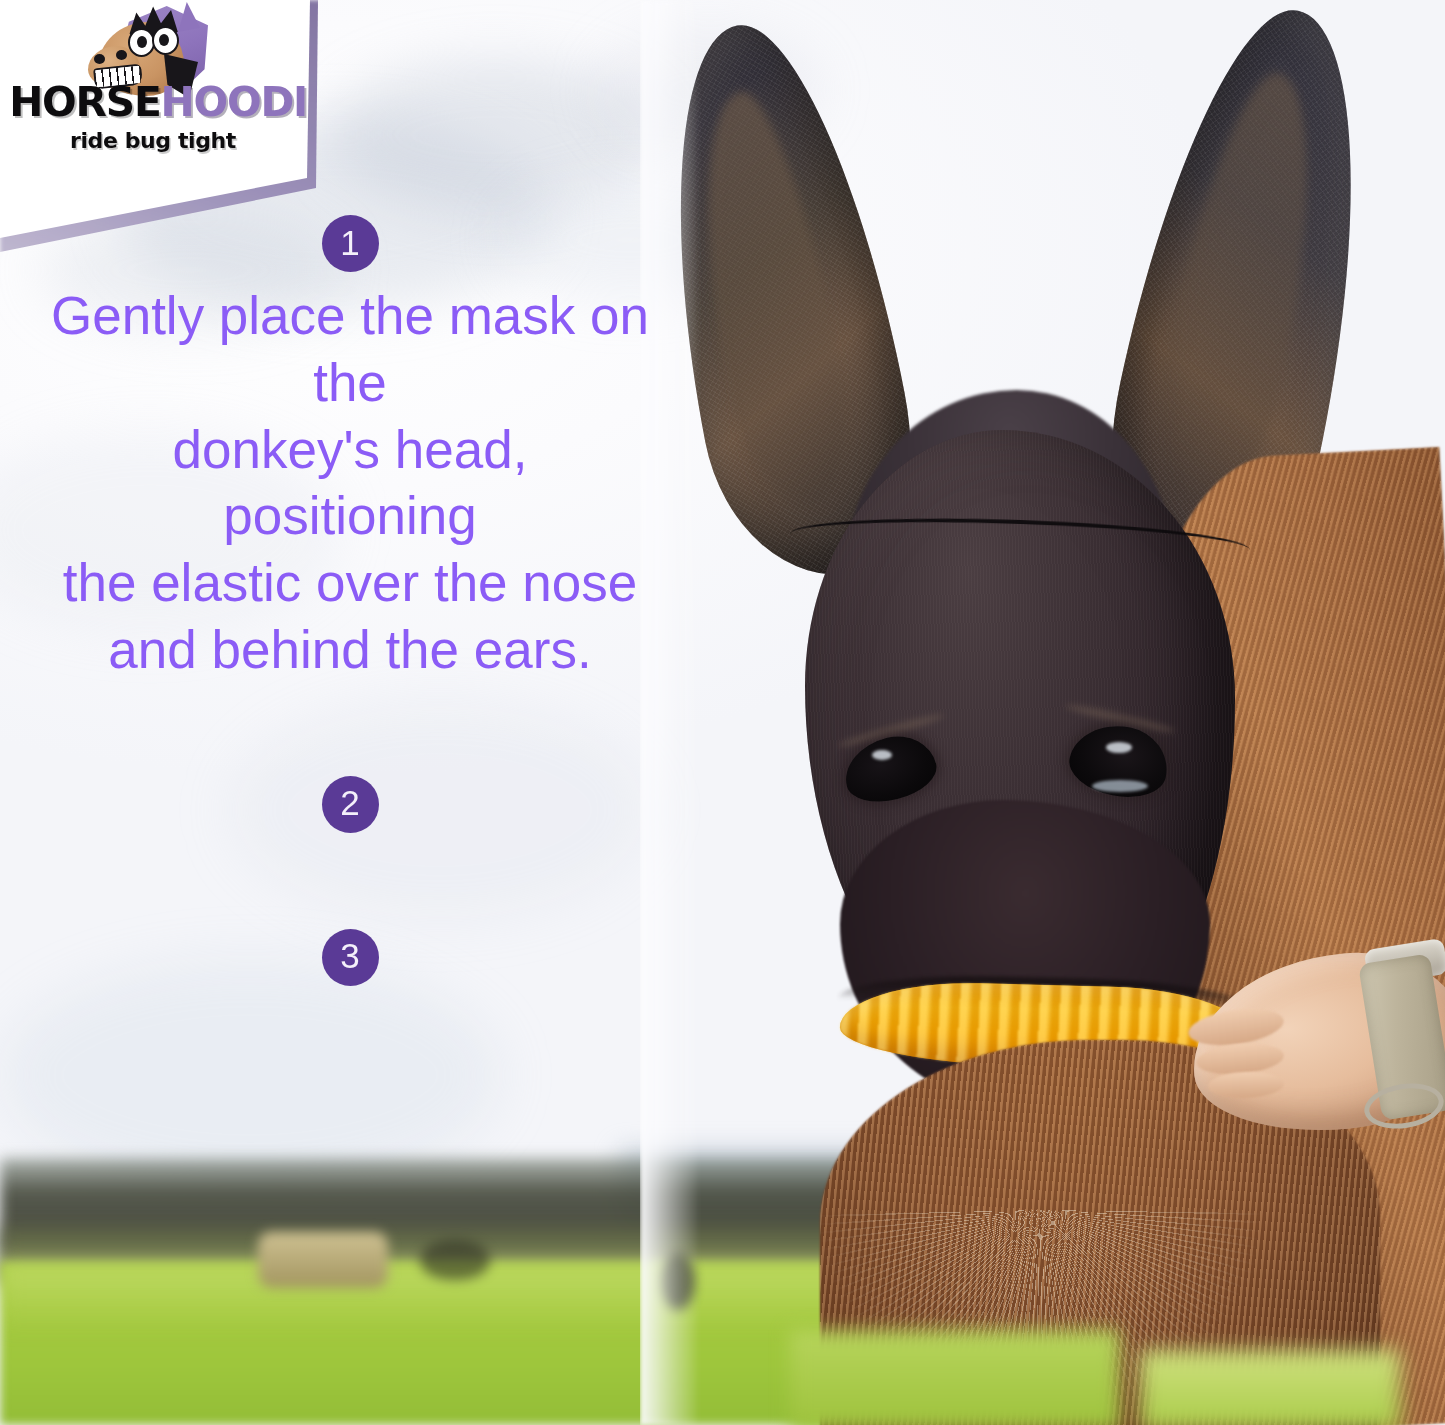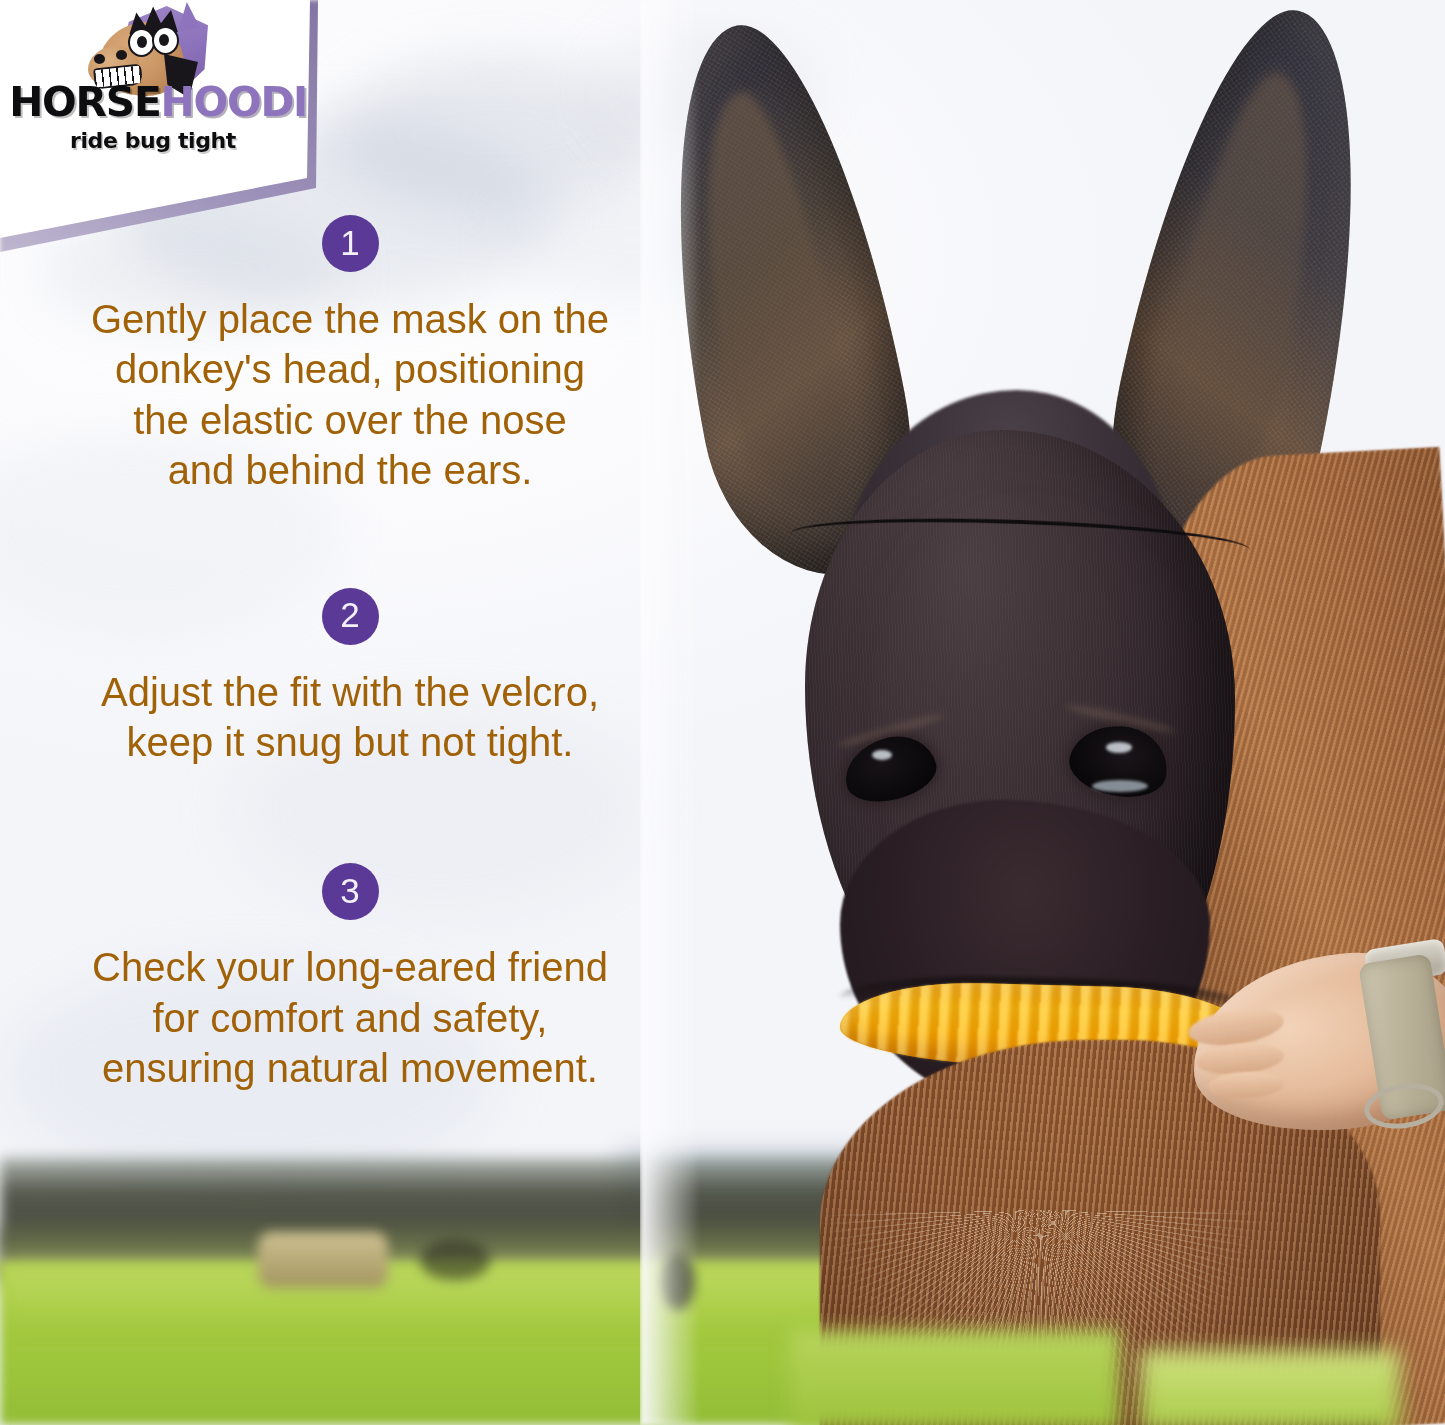--- a/index.html
+++ b/index.html
@@ -358,23 +358,23 @@
     background:#5a3a96;
     margin:0 auto;
     display:flex;align-items:center;justify-content:center;
     color:#f4f0fa;font-size:35px;font-weight:400;
     font-family:"Liberation Sans","DejaVu Sans",sans-serif;
     line-height:1;
     padding-bottom:3px;
     box-sizing:border-box;
   }
   .step-text{
-    margin-top:22px;
-    color:#a16207;
-    font-size:40px;line-height:1.26;
+    margin-top:11px;
+    color:#8b5cf6;
+    font-size:53px;line-height:1.26;
     font-family:"Liberation Sans","DejaVu Sans",sans-serif;
     font-weight:400;
     padding:0 48px;
     white-space:pre-line;
   }
   .s1{margin-top:0;}
   .s2{margin-top:92px;}
   .s3{margin-top:96px;}
 </style>
 </head>
@@ -493,26 +493,21 @@
     <div class="step s1">
       <div class="badge">1</div>
       <div class="step-text">Gently place the mask on the
 donkey's head, positioning
 the elastic over the nose
 and behind the ears.</div>
     </div>
 
     <div class="step s2">
       <div class="badge">2</div>
-      <div class="step-text">Adjust the fit with the velcro,
-keep it snug but not tight.</div>
     </div>
 
     <div class="step s3">
       <div class="badge">3</div>
-      <div class="step-text">Check your long-eared friend
-for comfort and safety,
-ensuring natural movement.</div>
     </div>
 
   </div>
 
 </div>
 
 </body></html>

